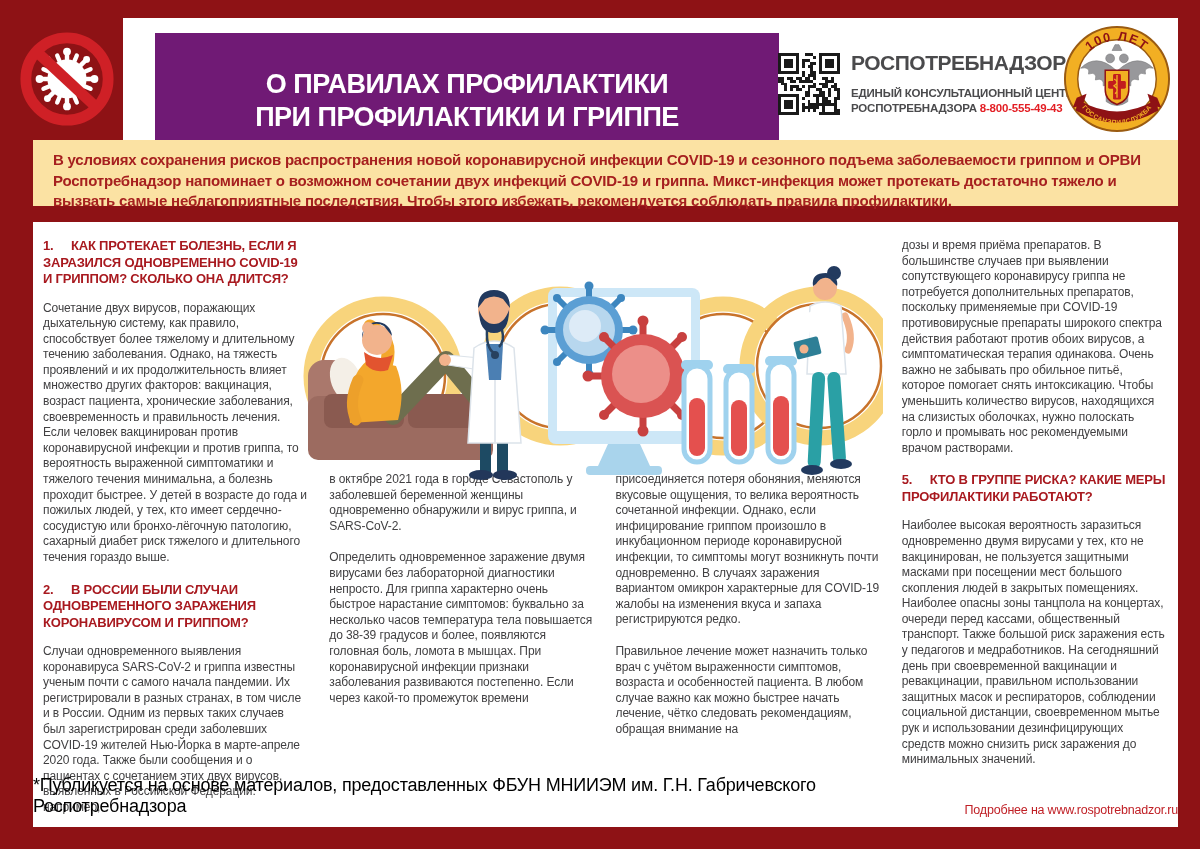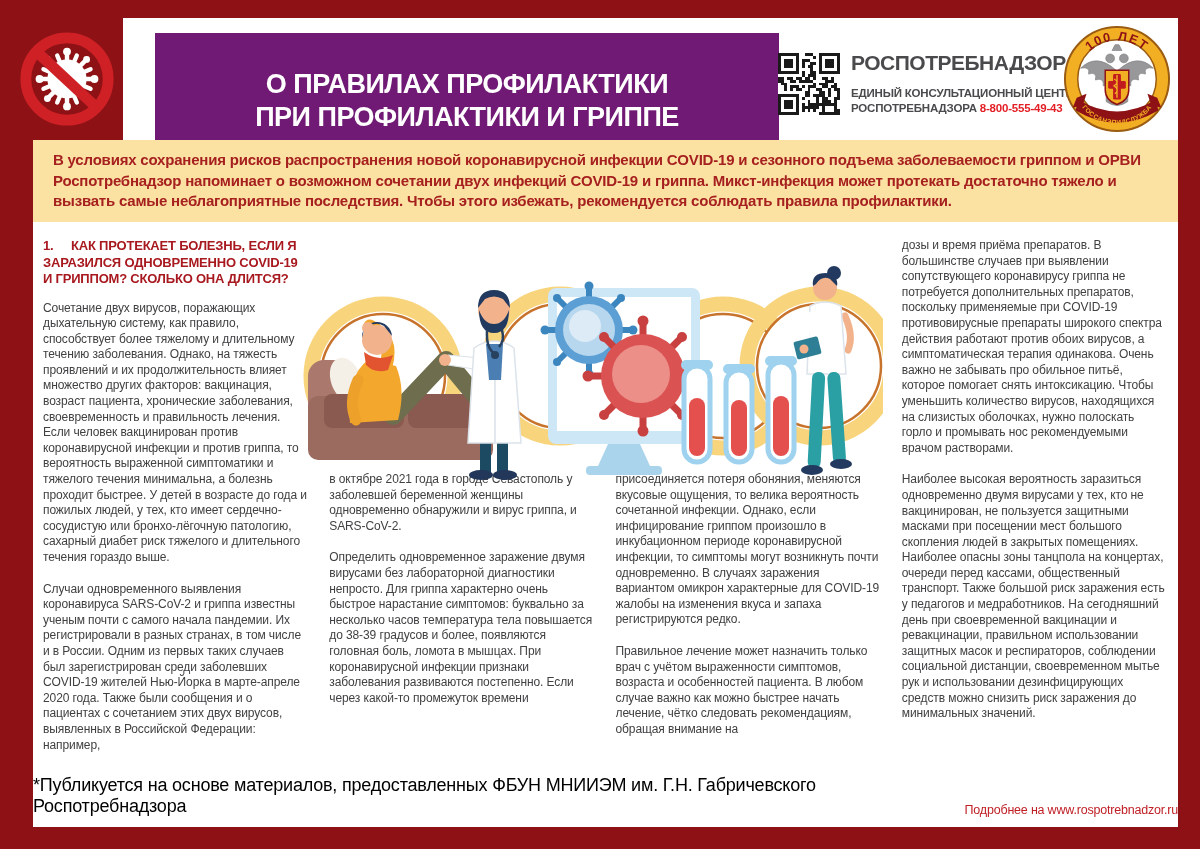--- a/index.html
+++ b/index.html
@@ -14,21 +14,21 @@
   .title-box div { color:#ffffff; font-weight:bold; font-size:27px; line-height:33px; letter-spacing:-0.5px; }
   .brandwrap { position:absolute; left:655px; top:33px; display:flex; gap:11px; align-items:center; }
   .qr { width:62px; height:62px; }
   .qr svg { display:block; }
   .brand-txt .brand { font-size:21px; font-weight:bold; color:#4a4a4c; letter-spacing:-0.5px; margin-bottom:11px; }
   .brand-txt .sub { font-size:11.5px; font-weight:bold; color:#4a4a4c; line-height:15px; letter-spacing:-0.2px; }
   .brand-txt .phone { color:#e31e24; }
   .emblem { position:absolute; right:7px; top:6px; width:108px; height:110px; }
 
   
-  .intro-band { position:absolute; left:33px; right:22px; top:140px; height:82px; background:#fbe2a3; }
+  .intro-band { position:absolute; left:33px; right:22px; top:140px; height:66px; background:#fbe2a3; }
   .intro-band p { padding:10px 26px 0 20px; color:#a6201f; font-size:15px; line-height:20.5px; font-weight:bold; letter-spacing:-0.2px; }
 
   
   .content { position:absolute; left:33px; right:22px; top:222px; bottom:22px; background:#ffffff; }
   .cols { display:flex; gap:22px; padding:16px 12px 0 10px; height:100%; }
   .col { flex:1 1 0; overflow:hidden; }
   .sec { color:#a8191f; font-size:13px; line-height:16.5px; font-weight:bold; letter-spacing:-0.2px; margin-bottom:13px; }
   .sec .num { display:inline-block; min-width:28px; }
   .col p { color:#414042; font-size:12px; line-height:15.6px; letter-spacing:-0.1px; margin-bottom:16px; }
   .sp { height:234px; }
@@ -271,34 +271,36 @@
 
   <div class="intro-band">
     <p>В условиях сохранения рисков распространения новой коронавирусной инфекции COVID-19 и сезонного подъема заболеваемости гриппом и ОРВИ Роспотребнадзор напоминает о возможном сочетании двух инфекций COVID-19 и гриппа. Микст-инфекция может протекать достаточно тяжело и вызвать самые неблагоприятные последствия. Чтобы этого избежать, рекомендуется соблюдать правила профилактики.</p>
   </div>
 
   <div class="content">
     <div class="cols">
       <div class="col">
         <h3 class="sec"><span class="num">1.</span><span>КАК ПРОТЕКАЕТ БОЛЕЗНЬ, ЕСЛИ Я ЗАРАЗИЛСЯ ОДНОВРЕМЕННО COVID-19 И ГРИППОМ? СКОЛЬКО ОНА ДЛИТСЯ?</span></h3>
         <p>Сочетание двух вирусов, поражающих дыхательную систему, как правило, способствует более тяжелому и длительному течению заболевания. Однако, на тяжесть проявлений и их продолжительность влияет множество других факторов: вакцинация, возраст пациента, хронические заболевания, своевременность и правильность лечения. Если человек вакцинирован против коронавирусной инфекции и против гриппа, то вероятность выраженной симптоматики и тяжелого течения минимальна, а болезнь проходит быстрее. У детей в возрасте до года и пожилых людей, у тех, кто имеет сердечно-сосудистую или бронхо-лёгочную патологию, сахарный диабет риск тяжелого и длительного течения гораздо выше.</p>
+        <h3 class="sec"><span class="num">2.</span><span>В РОССИИ БЫЛИ СЛУЧАИ ОДНОВРЕМЕННОГО ЗАРАЖЕНИЯ КОРОНАВИРУСОМ И ГРИППОМ?</span></h3>
         <p>Случаи одновременного выявления коронавируса SARS-CoV-2 и гриппа известны ученым почти с самого начала пандемии. Их регистрировали в разных странах, в том числе и в России. Одним из первых таких случаев был зарегистрирован среди заболевших COVID-19 жителей Нью-Йорка в марте-апреле 2020 года. Также были сообщения и о пациентах с сочетанием этих двух вирусов, выявленных в Российской Федерации: например,</p>
       </div>
       <div class="col">
         <div class="sp"></div>
         <p>в октябре 2021 года в городе Севастополь у заболевшей беременной женщины одновременно обнаружили и вирус гриппа, и SARS-CoV-2.</p>
         <p>Определить одновременное заражение двумя вирусами без лабораторной диагностики непросто. Для гриппа характерно очень быстрое нарастание симптомов: буквально за несколько часов температура тела повышается до 38-39 градусов и более, появляются головная боль, ломота в мышцах. При коронавирусной инфекции признаки заболевания развиваются постепенно. Если через какой-то промежуток времени</p>
       </div>
       <div class="col">
         <div class="sp"></div>
         <p>присоединяется потеря обоняния, меняются вкусовые ощущения, то велика вероятность сочетанной инфекции. Однако, если инфицирование гриппом произошло в инкубационном периоде коронавирусной инфекции, то симптомы могут возникнуть почти одновременно. В случаях заражения вариантом омикрон характерные для COVID-19 жалобы на изменения вкуса и запаха регистрируются редко.</p>
         <p>Правильное лечение может назначить только врач с учётом выраженности симптомов, возраста и особенностей пациента. В любом случае важно как можно быстрее начать лечение, чётко следовать рекомендациям, обращая внимание на</p>
       </div>
       <div class="col">
         <p>дозы и время приёма препаратов. В большинстве случаев при выявлении сопутствующего коронавирусу гриппа не потребуется дополнительных препаратов, поскольку применяемые при COVID-19 противовирусные препараты широкого спектра действия работают против обоих вирусов, а симптоматическая терапия одинакова. Очень важно не забывать про обильное питьё, которое помогает снять интоксикацию. Чтобы уменьшить количество вирусов, находящихся на слизистых оболочках, нужно полоскать горло и промывать нос рекомендуемыми врачом растворами.</p>
+        <h3 class="sec"><span class="num">5.</span><span>КТО В ГРУППЕ РИСКА? КАКИЕ МЕРЫ ПРОФИЛАКТИКИ РАБОТАЮТ?</span></h3>
         <p>Наиболее высокая вероятность заразиться одновременно двумя вирусами у тех, кто не вакцинирован, не пользуется защитными масками при посещении мест большого скопления людей в закрытых помещениях. Наиболее опасны зоны танцпола на концертах, очереди перед кассами, общественный транспорт. Также большой риск заражения есть у педагогов и медработников. На сегодняшний день при своевременной вакцинации и ревакцинации, правильном использовании защитных масок и респираторов, соблюдении социальной дистанции, своевременном мытье рук и использовании дезинфицирующих средств можно снизить риск заражения до минимальных значений.</p>
       </div>
     </div>
 
     <div class="illus">
       <svg viewBox="0 0 585 235" width="585" height="235">
 
         <g>
           <g>
               <circle cx="85" cy="128" r="61" fill="#fff"></circle>

